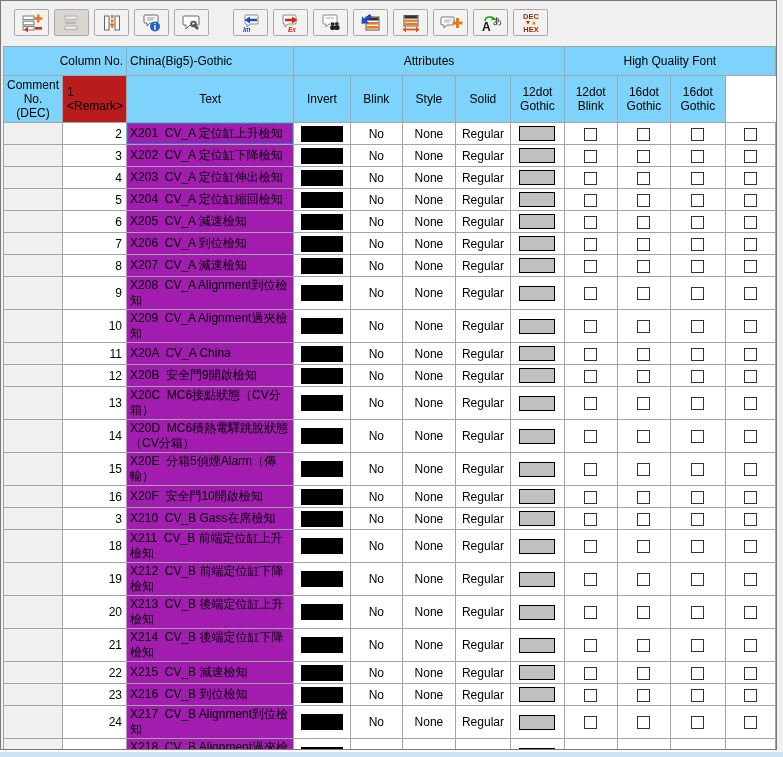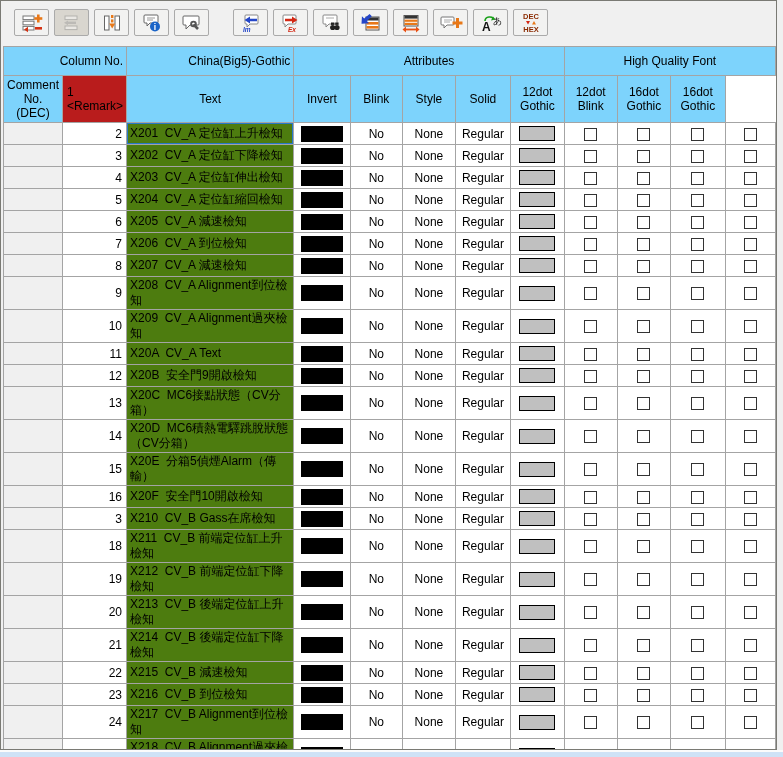--- a/index.html
+++ b/index.html
@@ -20,30 +20,30 @@
   .tbtn.disabled svg { opacity:.45; filter:grayscale(1); }
   .tbtn svg { display:block; }
   .tbtn svg text { font-family:"Liberation Sans","DejaVu Sans",sans-serif; }
 
   
   .table-wrap { margin:1px 0 0 2px; width:773px; height:703px; overflow:hidden; }
   table { border-collapse:collapse; table-layout:fixed; background:#fff; }
   th, td { border:1px solid #a4a4a4; overflow:hidden; }
   thead th { background:#7dd3fc; font-weight:normal; text-align:center; padding:2px 3px; }
   th.colno   { text-align:right; }
-  th.langhdr { text-align:right; }
+  th.langhdr { text-align:left; }
   th.cmthdr  { text-align:center; line-height:14px; }
   th.remark  { background:#b91c1c; text-align:left; padding-left:4px; font-weight:normal; }
   tr.h1 { height:29px; }
   tr.h2 { height:41px; }
   tbody tr { height:22px; }
   tbody tr.tall { height:33px; }
   td.rowhdr { background:#f0f0f0; }
   td.num { text-align:right; padding-right:4px; background:#fff; }
-  td.comment { padding:1px 3px; background:#4d7c0f; position:relative; }
+  td.comment { padding:1px 3px; background:#a21caf; position:relative; }
   td.comment .ctext { white-space:pre-wrap; word-break:break-word; line-height:15px; display:block; }
   tr.selected td.comment::after { content:""; position:absolute; left:-1px; top:-1px;
       right:-1px; bottom:-1px; border:2px solid var(--sel,#2878c8); pointer-events:none; }
   td.attr { text-align:center; background:#fff; }
   td.swatchcell { text-align:center; background:#fff; }
   .swatch-black { display:inline-block; width:42px; height:16px;
                   background:var(--textswatch,#000); vertical-align:middle; }
   .swatch-gray  { display:inline-block; width:36px; height:15px;
                   background:var(--solidswatch,#c0c0c0); border:1px solid #000; vertical-align:middle; }
   td.chk { text-align:center; background:#fff; }
@@ -489,21 +489,21 @@
     </td>
     <td class="chk">
       <span class="checkbox"></span>
     </td>
   </tr>
 
   <tr>
     <td class="rowhdr"></td>
     <td class="num">11</td>
     <td class="comment">
-      <span class="ctext">X20A  CV_A Text</span>
+      <span class="ctext">X20A  CV_A China</span>
     </td>
     <td class="swatchcell">
       <span class="swatch-black"></span>
     </td>
     <td class="attr">No</td>
     <td class="attr">None</td>
     <td class="attr">Regular</td>
     <td class="swatchcell">
       <span class="swatch-gray"></span>
     </td>

